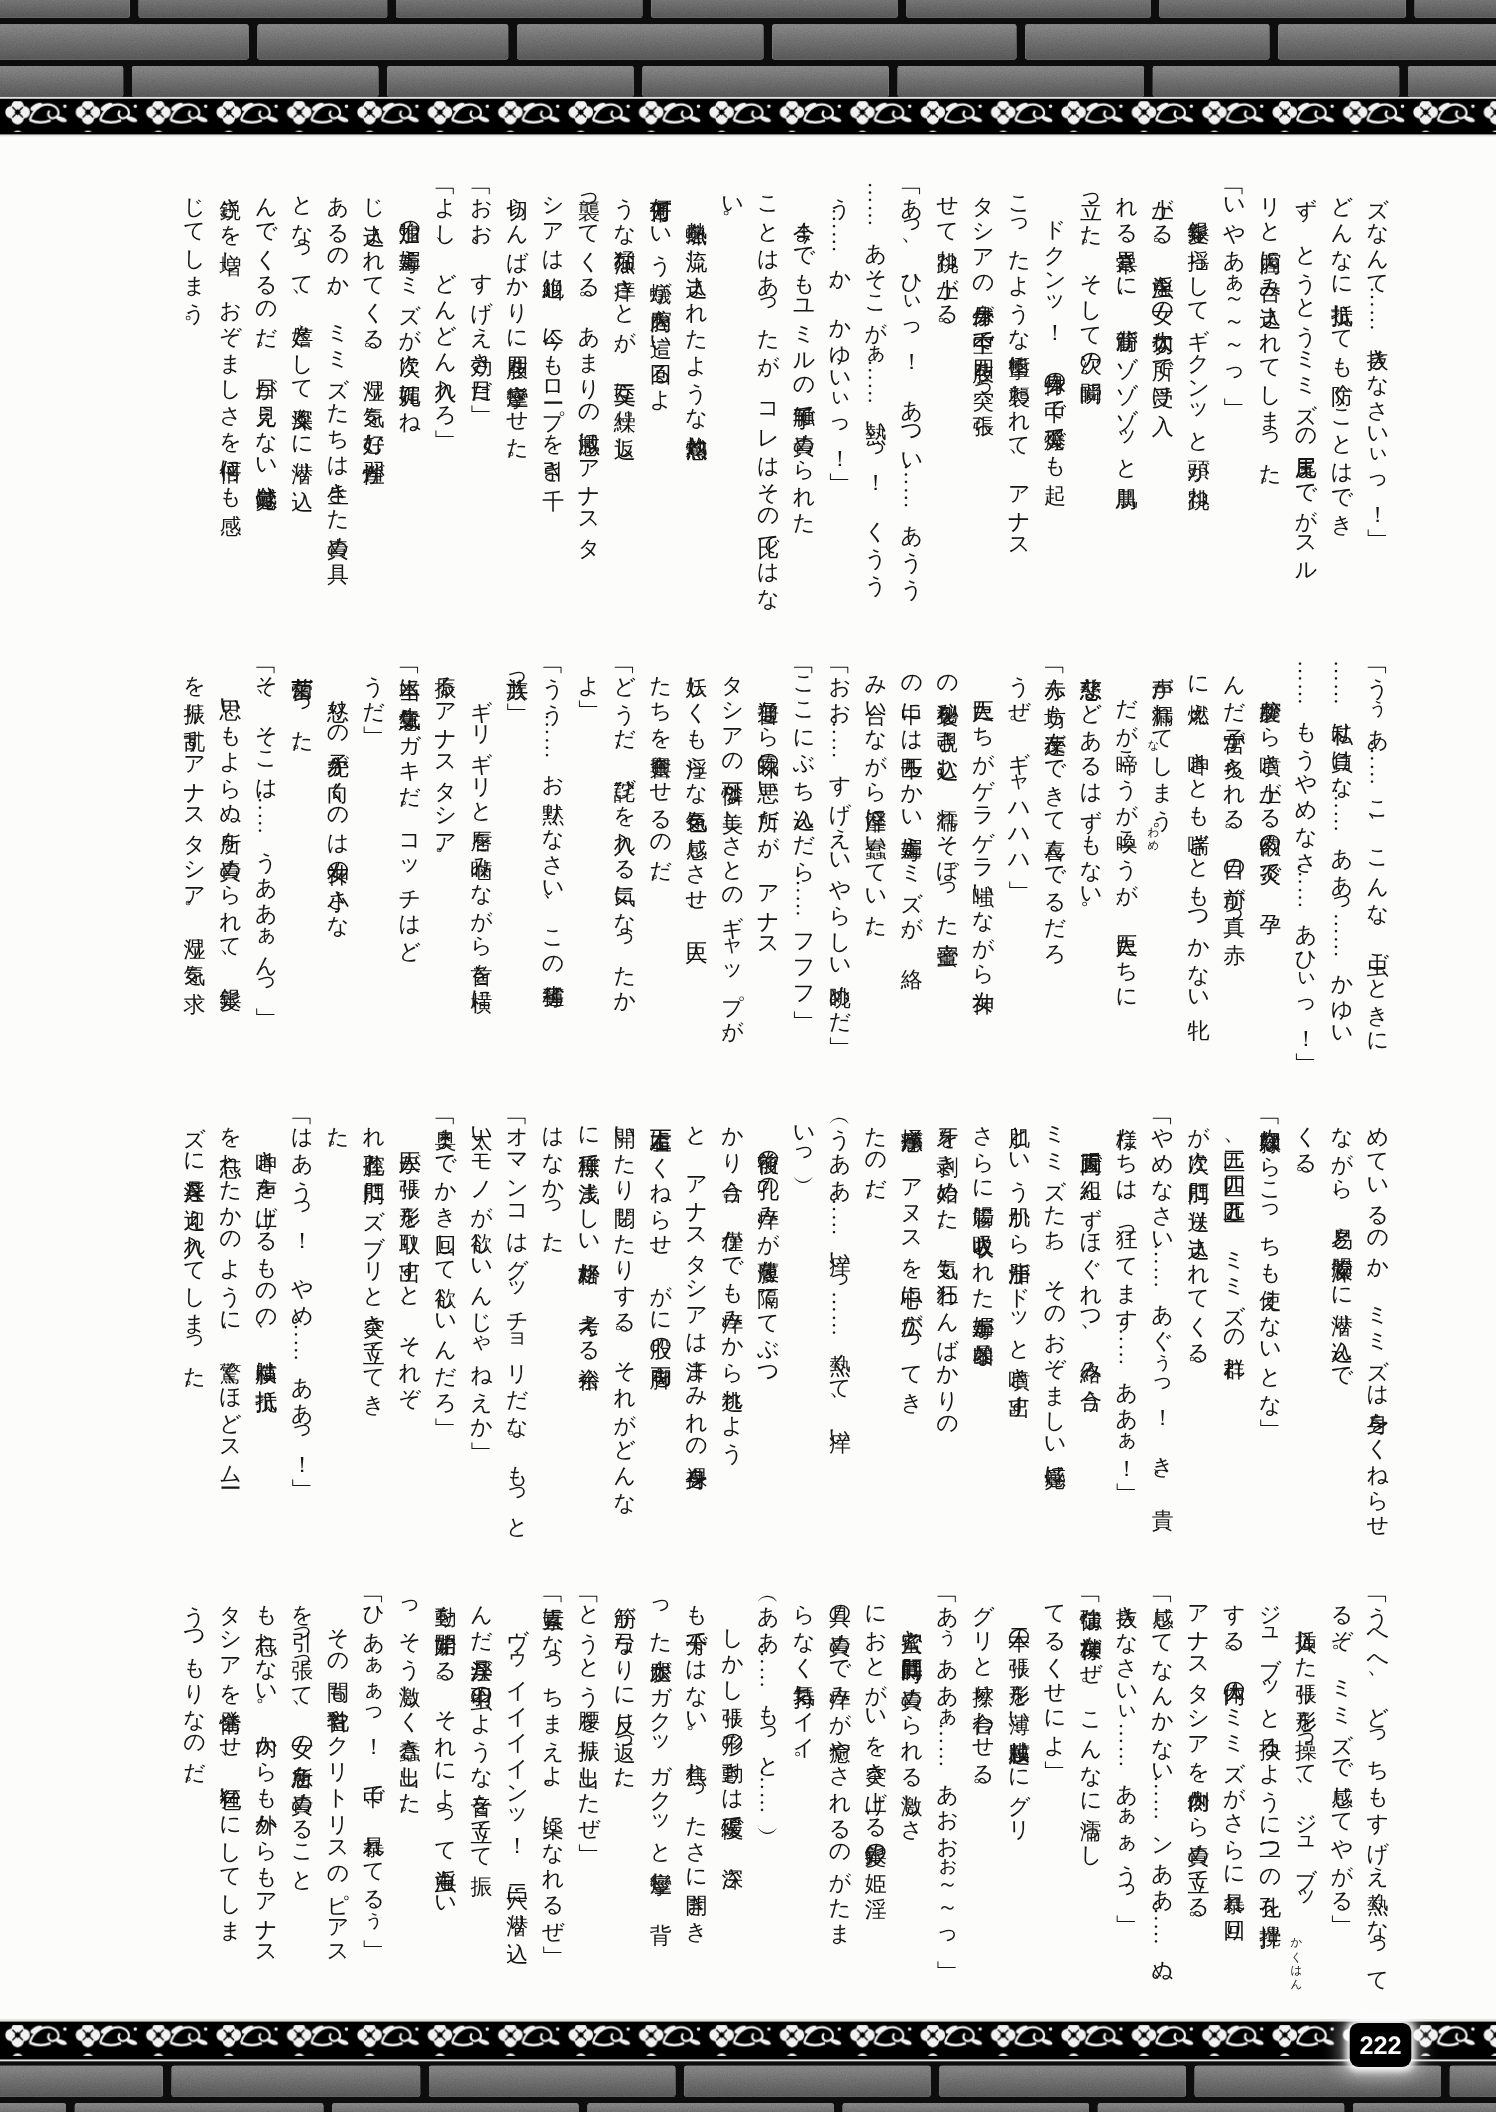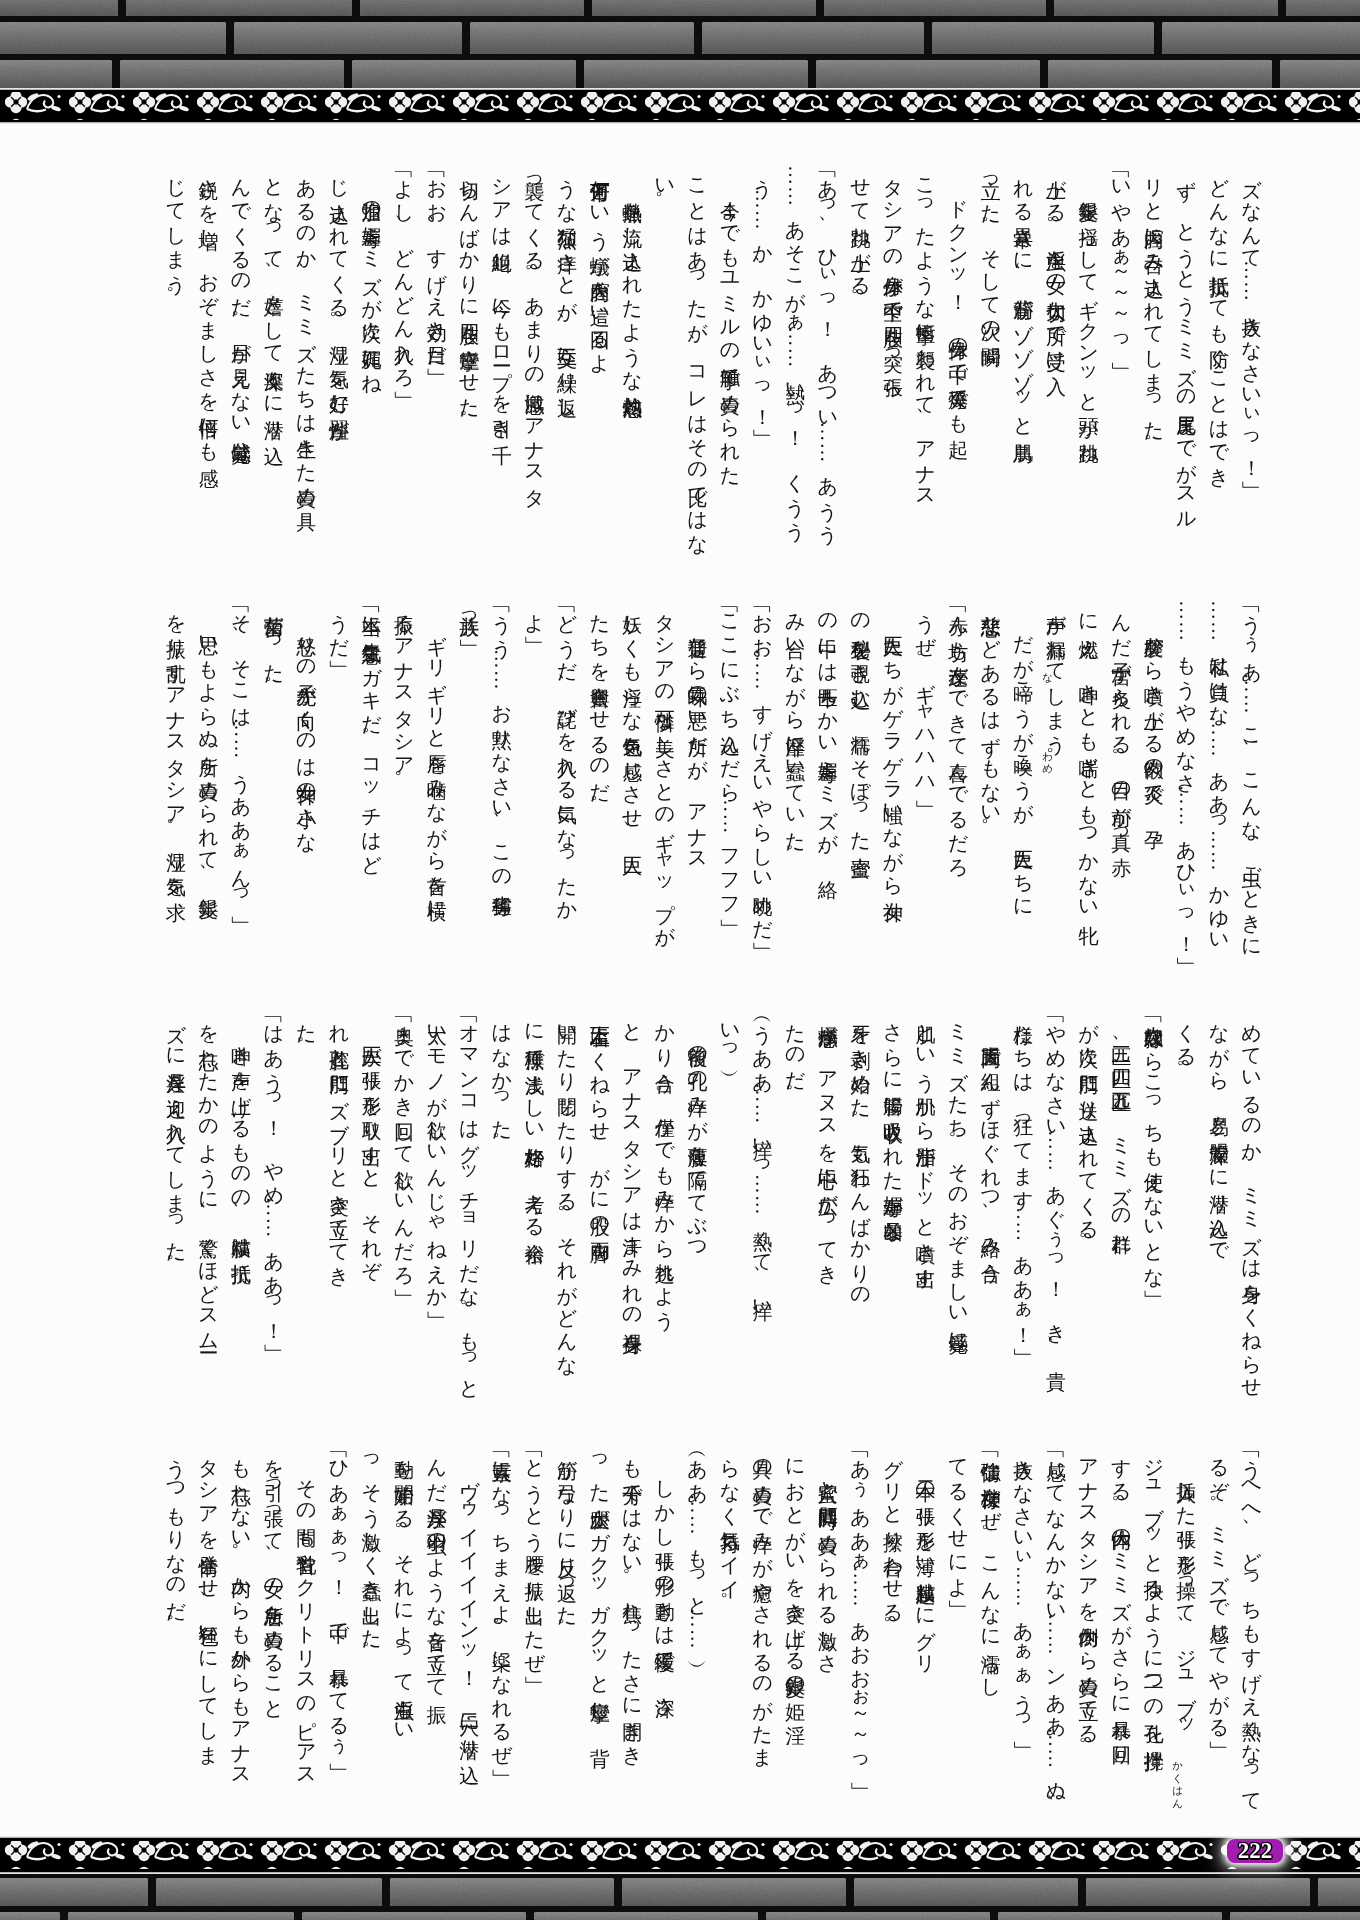--- a/index.html
+++ b/index.html
@@ -20,25 +20,25 @@
   }
   .row-0{top:41px;}
   .row-1{top:476px;}
   .row-2{top:886px;}
   .row-3{top:1321px;}
   .ruby{
     position:absolute;writing-mode:vertical-rl;white-space:pre;
     font-size:10.5px;line-height:11px;letter-spacing:0.5px;color:#161616;
   }
   .page-num{
-    position:absolute;top:1839px;right:77px;width:56px;height:24px;
-    background:#a21caf;border-radius:8px;
+    position:absolute;top:1839px;right:77px;width:56px;height:40px;
+    background:#000000;border-radius:8px;
     box-shadow:0 0 6px 3px rgba(255,255,255,0.95),0 0 16px 9px rgba(255,255,255,0.45);
     display:flex;align-items:center;justify-content:center;
-    font-family:Liberation Serif, serif;
+    font-family:Liberation Sans, sans-serif;
     font-size:23px;font-weight:bold;color:#ffffff;
     text-shadow:-1.5px 0 #000,1.5px 0 #000,0 -1.5px #000,0 1.5px #000,
                 -1px -1px #000,1px 1px #000,-1px 1px #000,1px -1px #000;
     z-index:5;
   }
 </style>
 </head>
 <body>
 
 <div class="page">

